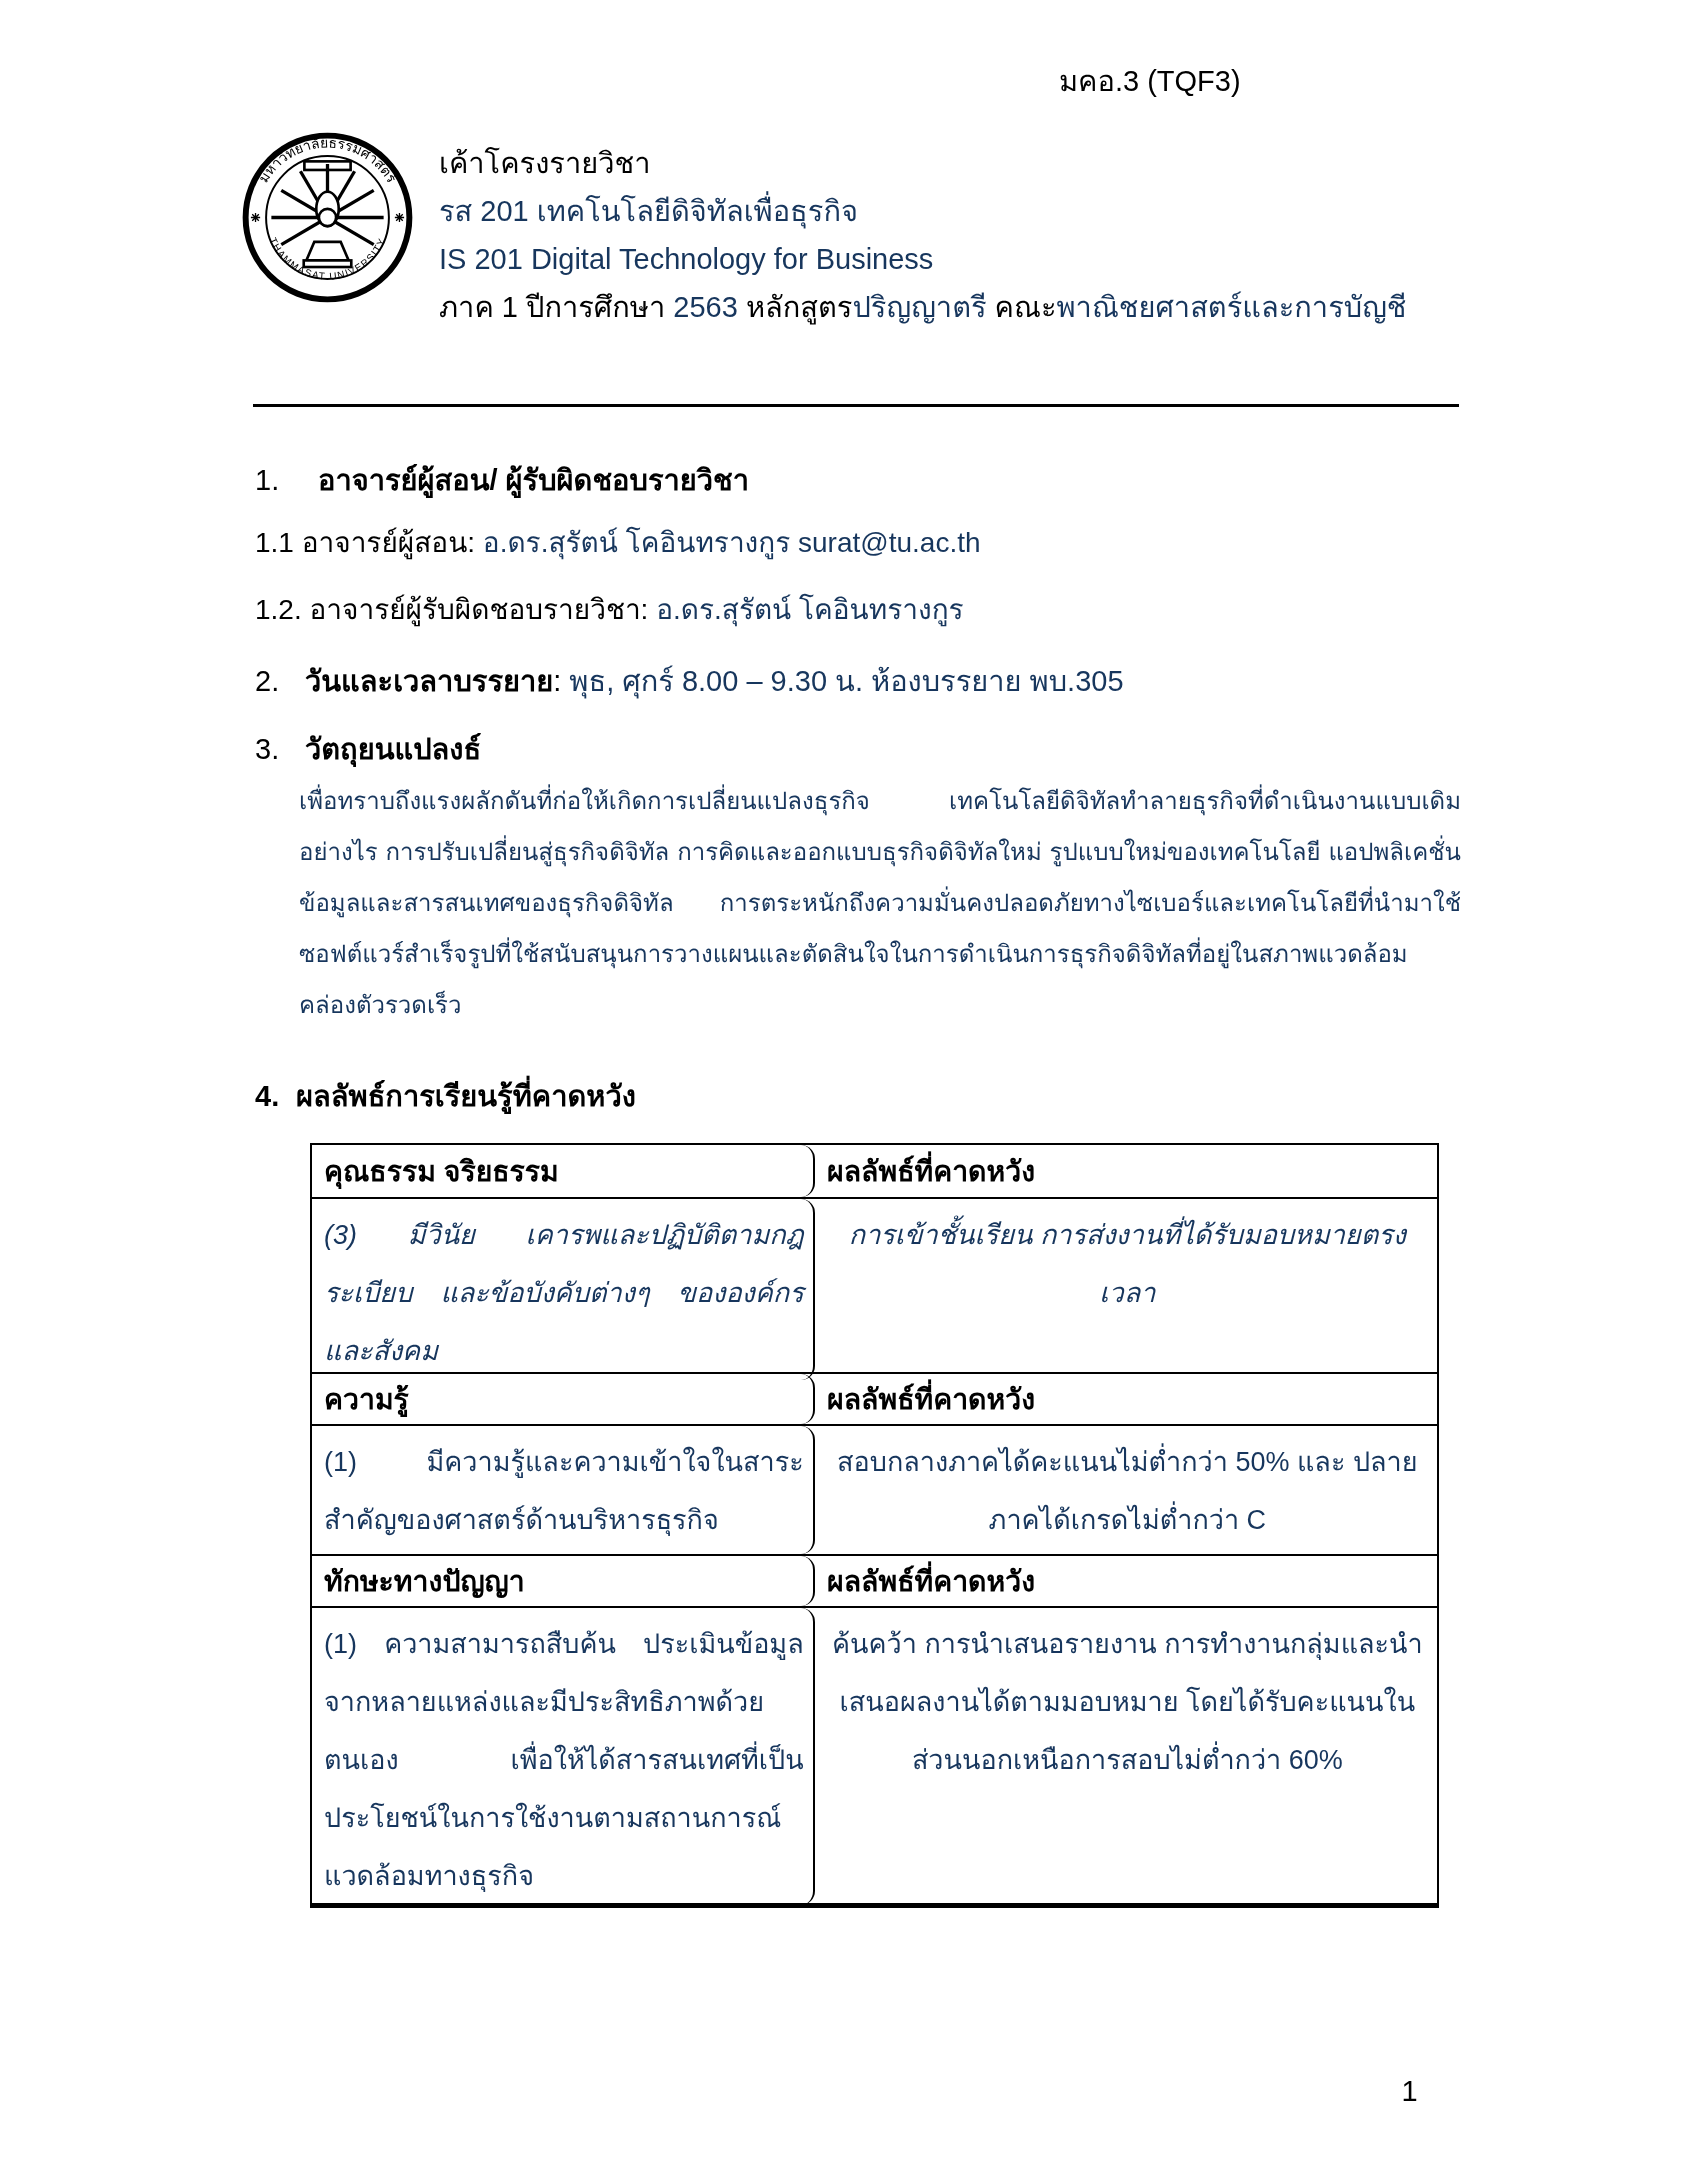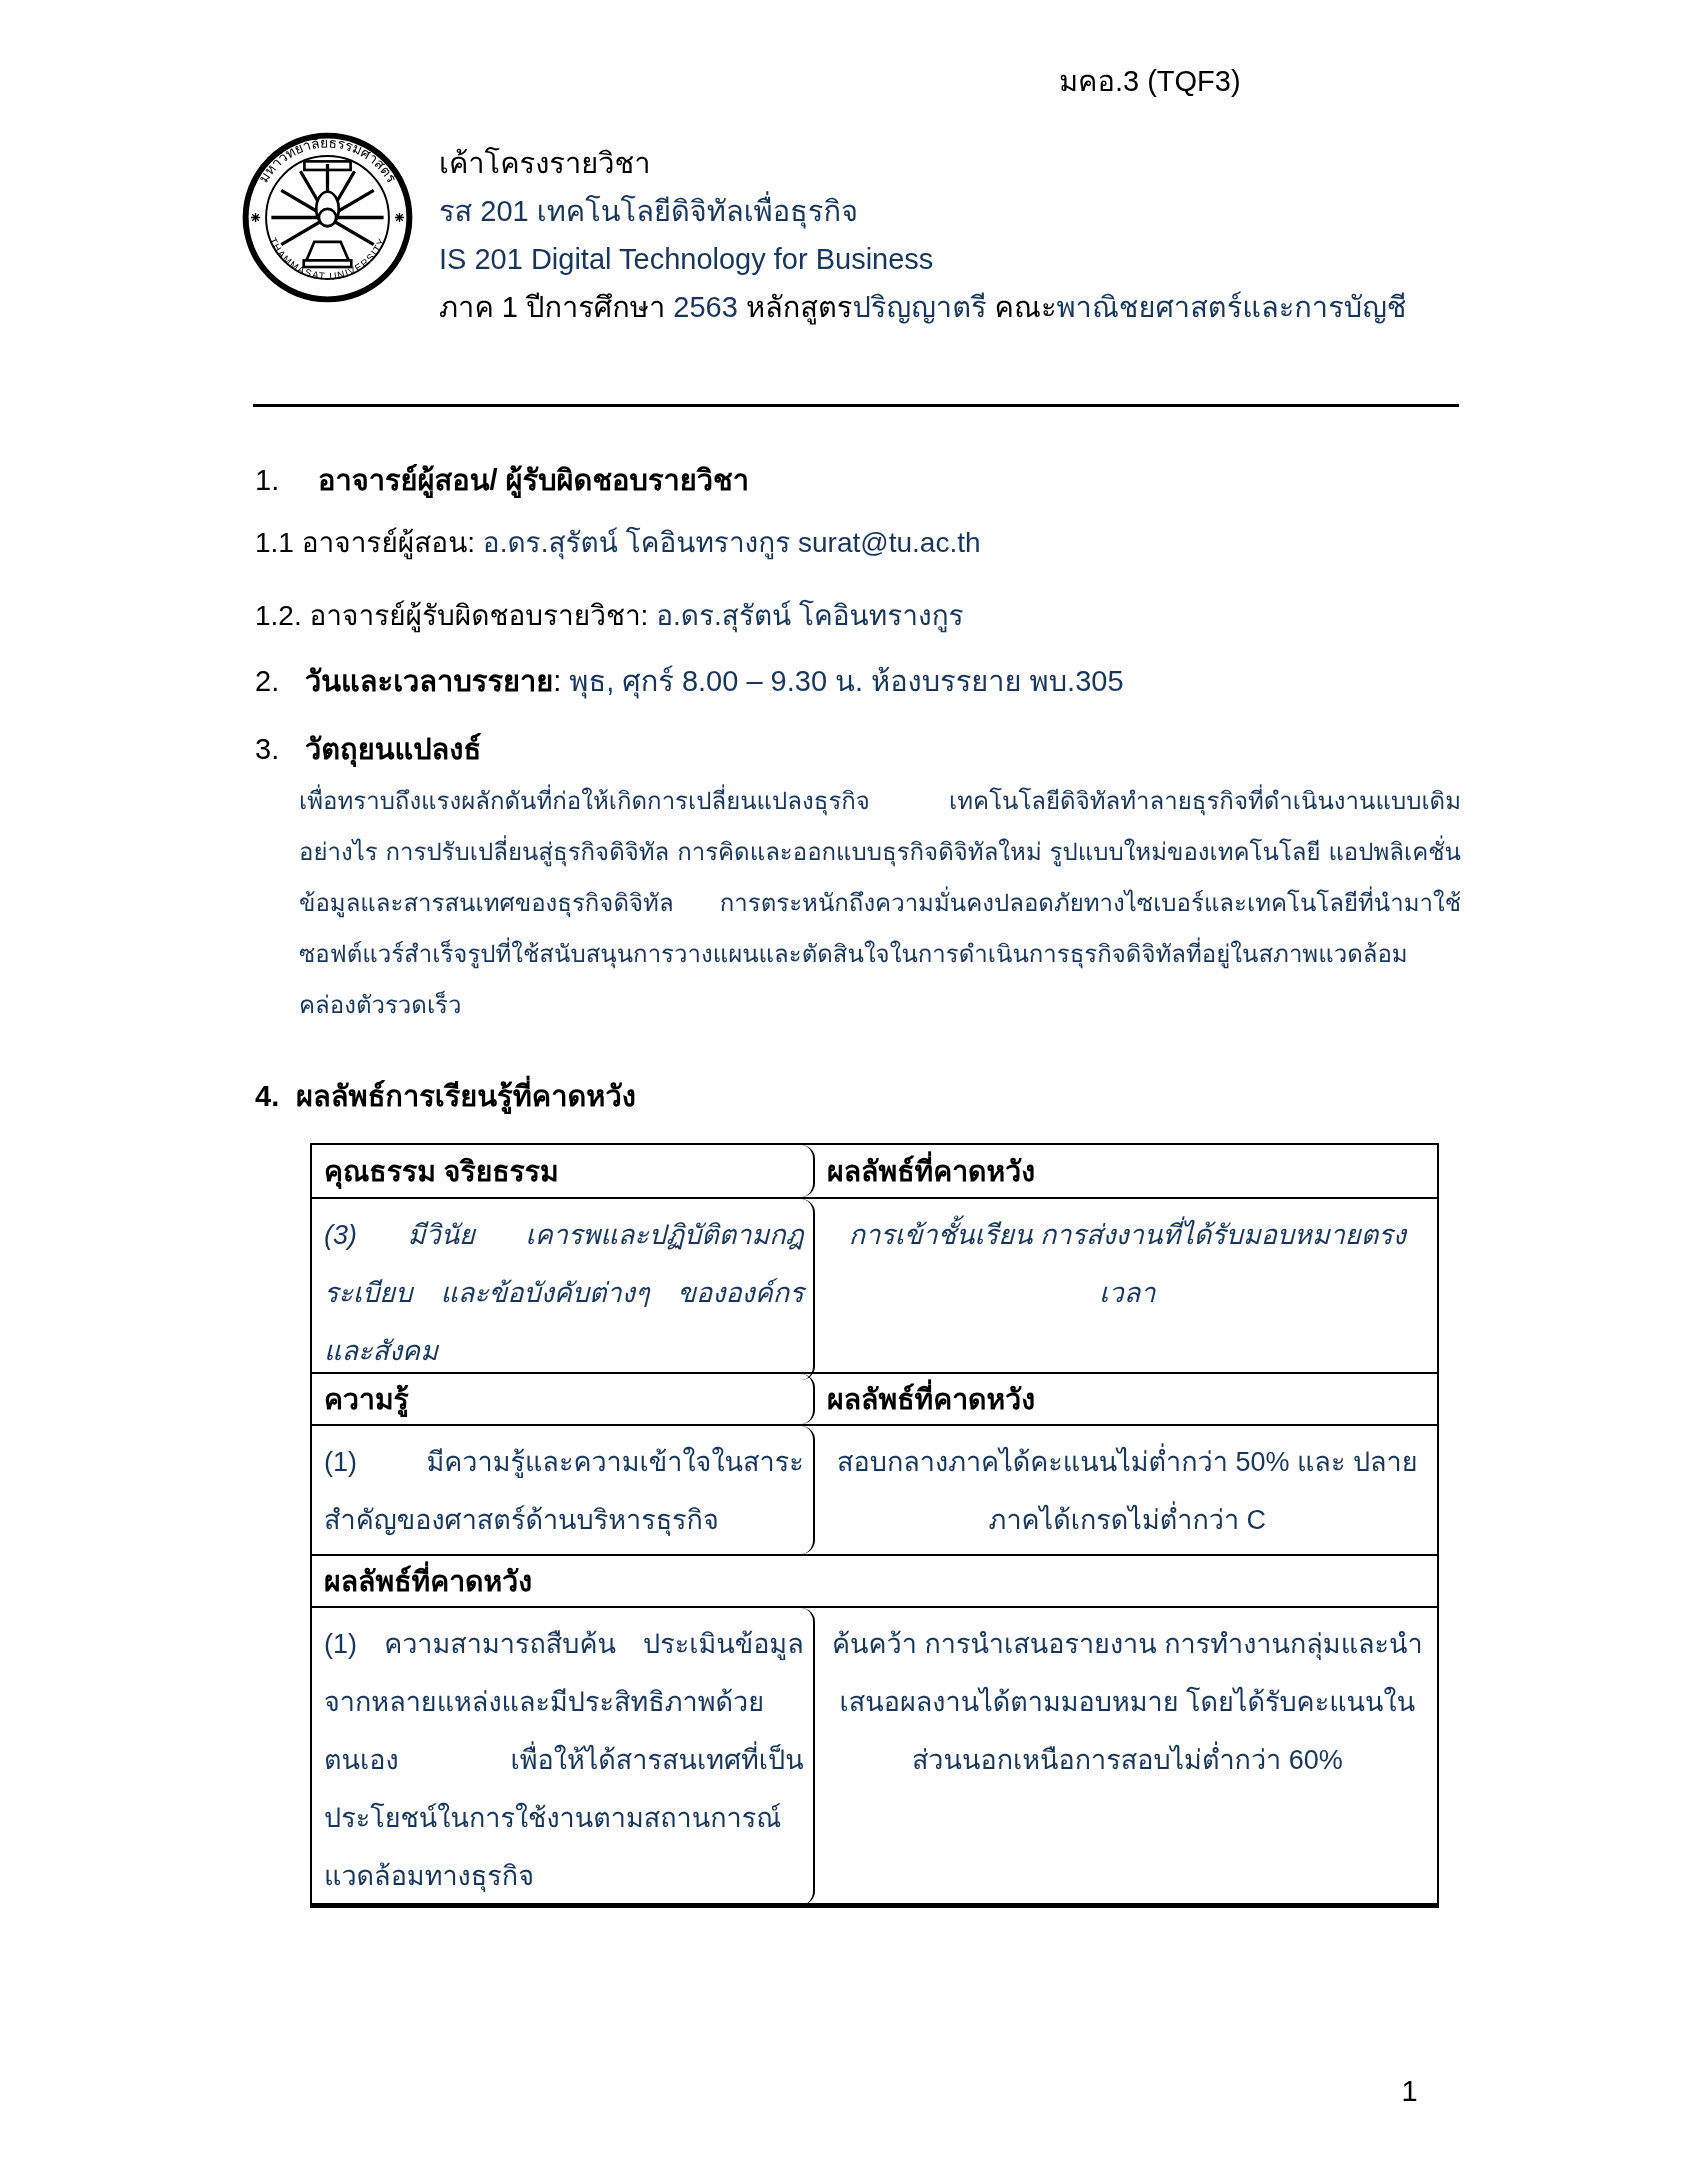--- a/index.html
+++ b/index.html
@@ -117,21 +117,21 @@
   </div>
 
   <div class="abs divider"></div>
 
   <div class="abs sec-line t44" style="top:457px;">
     <span class="num-wide black">1.</span><span class="b black">อาจารย์ผู้สอน/ ผู้รับผิดชอบรายวิชา</span>
   </div>
   <div class="abs sec-line t42" style="top:520px;">
     <span class="black">1.1 อาจารย์ผู้สอน: </span><span class="navy">อ.ดร.สุรัตน์ โคอินทรางกูร surat@tu.ac.th</span>
   </div>
-  <div class="abs sec-line t42" style="top:587px;margin-top:6px;">
+  <div class="abs sec-line t42" style="top:587px;">
     <span class="black">1.2. อาจารย์ผู้รับผิดชอบรายวิชา: </span><span class="navy">อ.ดร.สุรัตน์ โคอินทรางกูร</span>
   </div>
 
   <div class="abs sec-line t44" style="top:658px;">
     <span class="num black">2.</span><span class="b black">วันและเวลาบรรยาย</span><span class="black">: </span><span class="navy">พุธ, ศุกร์  8.00 – 9.30 น. ห้องบรรยาย พบ.305</span>
   </div>
 
   <div class="abs sec-line t44" style="top:726px;">
     <span class="num black">3.</span><span class="b black">วัตถุยนแปลงธ์</span>
   </div>
@@ -171,20 +171,23 @@
     <div class="trow crow r-c2">
       <div class="cell-l">
           <div class="cellwrap">(1) มีความรู้และความเข้าใจใน​สาระสำคัญของศาสตร์ด้านบริหารธุรกิจ</div>
         </div>
       <div class="cell-r">
           <div class="cellwrap">สอบกลางภาคได้คะแนนไม่ต่ำกว่า 50% และ ปลาย​ภาคได้เกรดไม่ต่ำกว่า C</div>
         </div>
     </div>
 
     <div class="trow hrow">
+      <div class="cell-l">
+          <div class="cellwrap">ทักษะทางปัญญา</div>
+        </div>
       <div class="cell-r">
           <div class="cellwrap">ผลลัพธ์ที่คาดหวัง</div>
         </div>
     </div>
     <div class="trow crow r-c3">
       <div class="cell-l">
           <div class="cellwrap">(1) ความสามารถสืบค้น ประเมินข้อมูล​จากหลายแหล่งและมีประสิทธิภาพด้วย​ตนเอง เพื่อให้ได้สารสนเทศที่เป็นประโยชน์​ในการใช้งานตามสถานการณ์แวดล้อม​ทางธุรกิจ</div>
         </div>
       <div class="cell-r">
           <div class="cellwrap">ค้นคว้า การนำเสนอรายงาน การทำงานกลุ่มและ​นำเสนอผลงานได้ตามมอบหมาย โดยได้รับคะแนน​ในส่วนนอกเหนือการสอบไม่ต่ำกว่า 60%</div>

